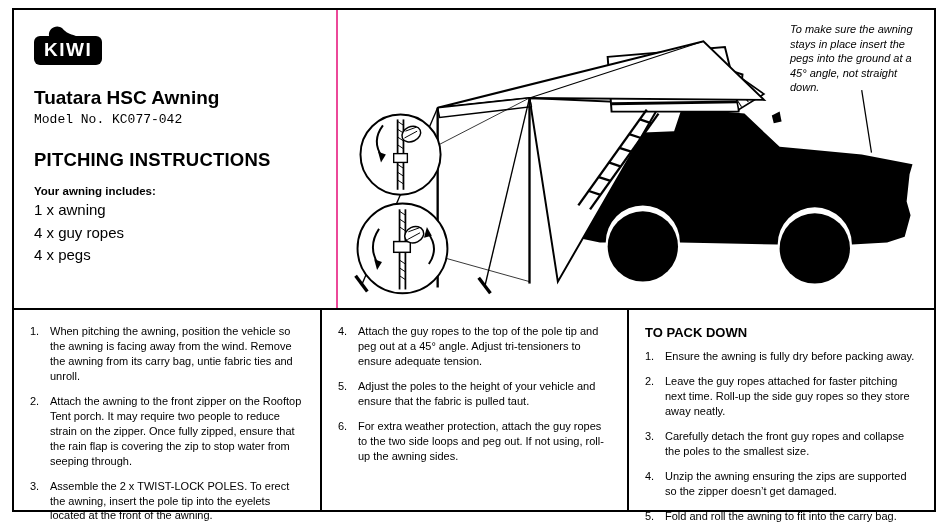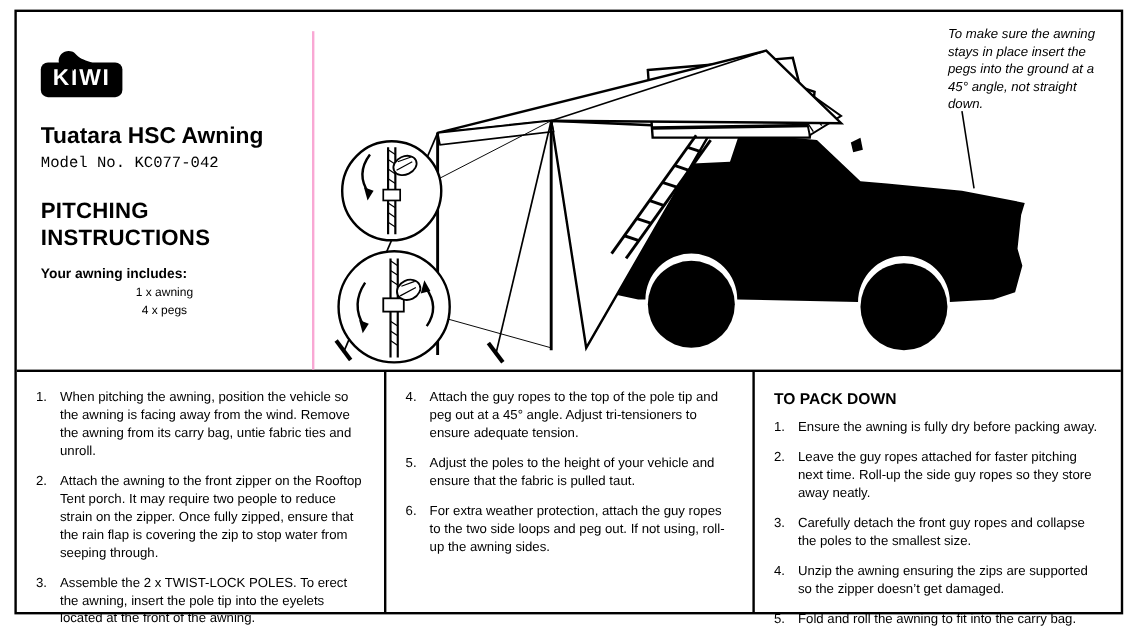--- a/index.html
+++ b/index.html
@@ -1,38 +1,38 @@
 <!DOCTYPE html>
 <html><head>
 <meta charset="utf-8">
 <style>
   html,body{margin:0;padding:0;background:#fff;}
   body{width:950px;height:522px;position:relative;font-family:"Liberation Sans",sans-serif;color:#000;}
   .sheet{position:absolute;left:12px;top:8px;width:924px;height:504px;border:2px solid #000;box-sizing:border-box;display:flex;flex-direction:column;background:#fff;}
   .top-row{display:flex;height:298px;flex:none;border-bottom:2px solid #000;}
-  .left-panel{width:248px;flex:none;border-right:2px solid #f9a8d4;box-sizing:border-box;padding:16px 20px;margin-top:16px;}
+  .left-panel{width:324px;flex:none;border-right:2px solid #ec4899;box-sizing:border-box;padding:16px 20px;}
   .illus-panel{flex:1;position:relative;overflow:hidden;padding-left:11px;}
   .bottom-row{display:flex;flex:1;min-height:0;}
   .bcol{box-sizing:border-box;padding:14px 16px 10px 16px;}
   .bcol1{width:308px;flex:none;border-right:2px solid #000;}
   .bcol2{width:307px;flex:none;border-right:2px solid #000;}
   .bcol3{flex:1;border-radius:30px;}
 
   
   .logo{display:flex;align-items:flex-end;margin-top:10px;}
   .logo-box{position:relative;background:#000;border-radius:6px;padding:4px 10px 5px 10px;}
   .logo-box .kiwi{color:#fff;font-weight:bold;font-size:19px;letter-spacing:1.5px;line-height:1;}
   .logo-bird{position:absolute;top:-13px;left:12px;}
   .logo-suffix{font-size:23px;color:#0a0a0a;margin-left:7px;letter-spacing:0.3px;line-height:1;padding-bottom:2px;}
 
   .product-title{font-weight:bold;font-size:19px;margin-top:22px;}
   .model{font-size:13px;margin-top:3px;font-family:Liberation Mono, monospace;}
   .pitch-title{font-weight:bold;font-size:18.5px;margin-top:22px;letter-spacing:0.2px;}
   .includes-title{font-weight:bold;font-size:11.5px;margin-top:14px;margin-bottom:2px;}
-  .includes-list div{font-size:10px;line-height:1.5;text-align:center;}
+  .includes-list div{font-size:15px;line-height:1.5;}
 
   .note{position:absolute;top:12px;right:12px;width:132px;font-style:italic;font-size:11px;line-height:1.32;z-index:5;}
 
   .illus-svg{position:absolute;left:0;top:0;width:100%;height:100%;}
 
   .item{display:flex;margin-bottom:10px;font-size:11px;line-height:1.36;}
   .item .num{width:20px;flex:none;}
   .item .txt{flex:1;}
   .packdown-title{font-weight:bold;font-size:13px;margin-bottom:9px;margin-top:1px;}
 </style>
@@ -56,20 +56,21 @@
         </div>
       </div>
 
       <div class="product-title">Tuatara HSC Awning</div>
       <div class="model">Model No. KC077-042</div>
       <div class="pitch-title">PITCHING INSTRUCTIONS</div>
       <div class="includes-title">Your awning includes:</div>
       <div class="includes-list">
 
       <div>1 x awning</div>
+          <div>4 x guy ropes</div>
           <div>4 x pegs</div>
         </div>
     </div>
 
     <div class="illus-panel">
       <div class="note">To make sure the awning stays in place insert the pegs into the ground at a 45° angle, not straight down.</div>
 
       <svg class="illus-svg" viewBox="0 0 610 296" preserveAspectRatio="xMinYMin meet">
 
         <path d="M238,126 L240,232 L268,238 L274,238 A38,38 0 0 1 350,238 L450,240 A38,38 0 0 1 526,240 L562,238 L580,232 L586,210 L582,196 L585,168 L588,158 L536,148 L474,142 L452,140 L416,106 L352,100 L344,124 L300,126 Z" fill="#000"></path>

